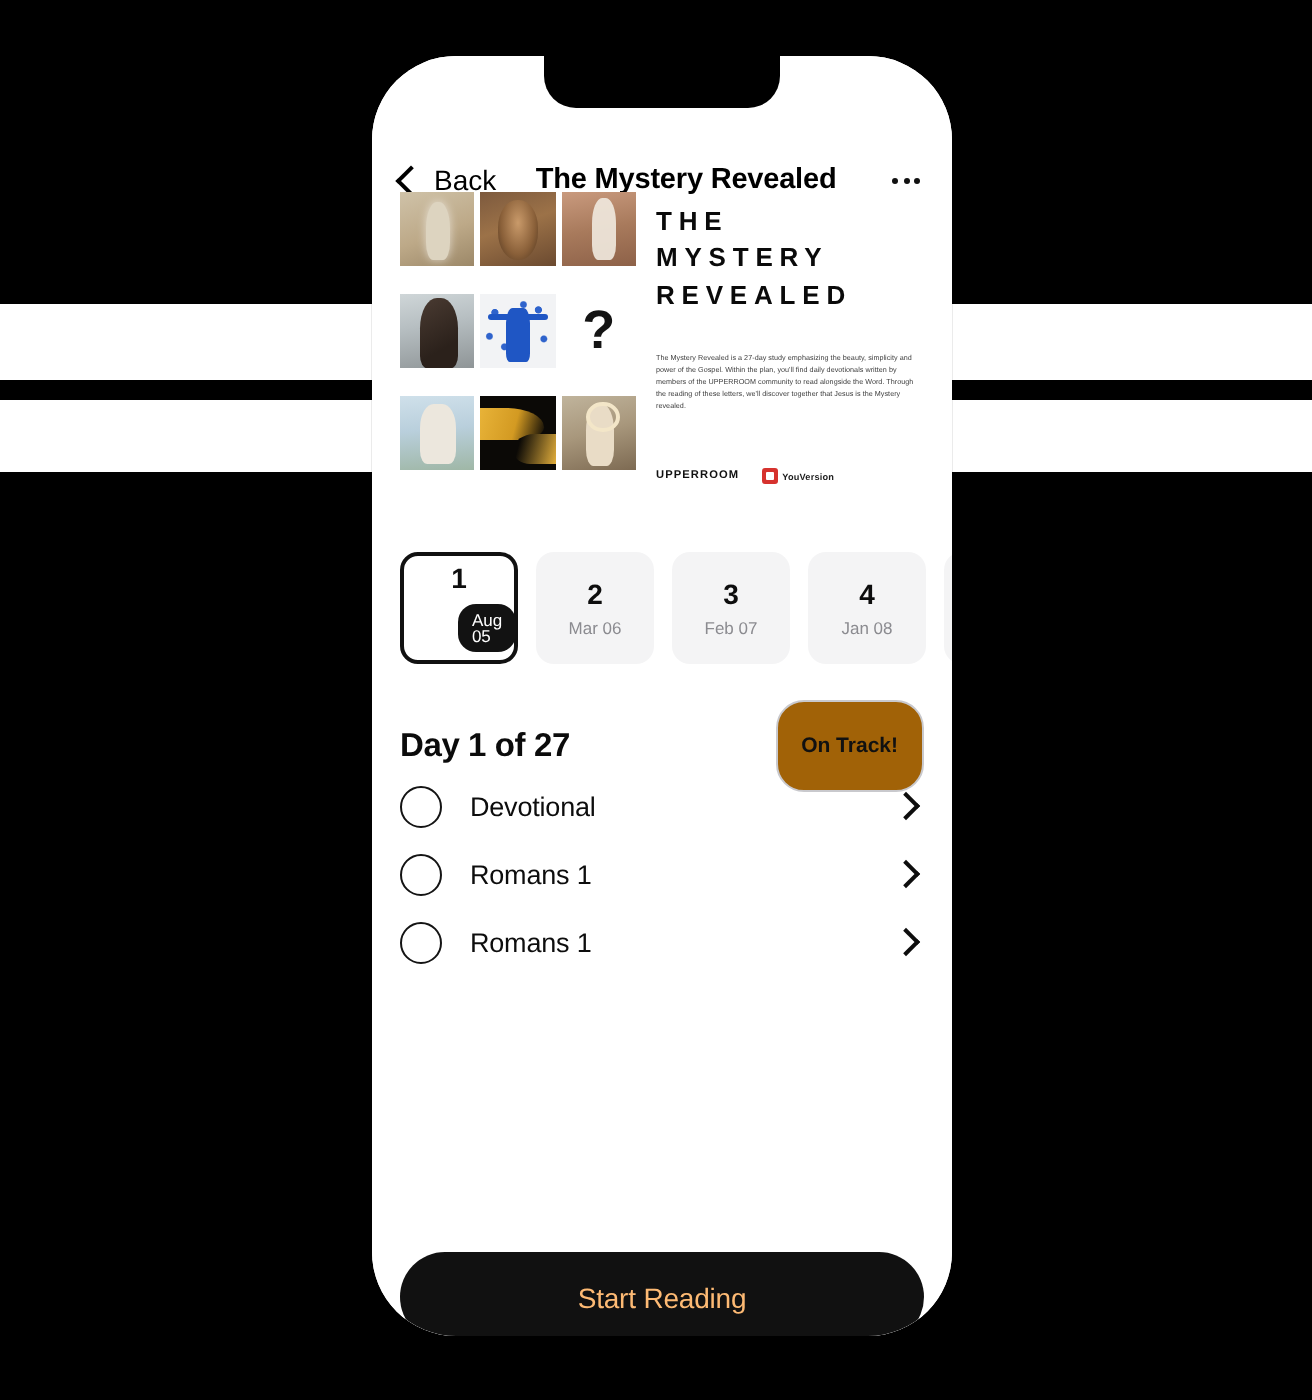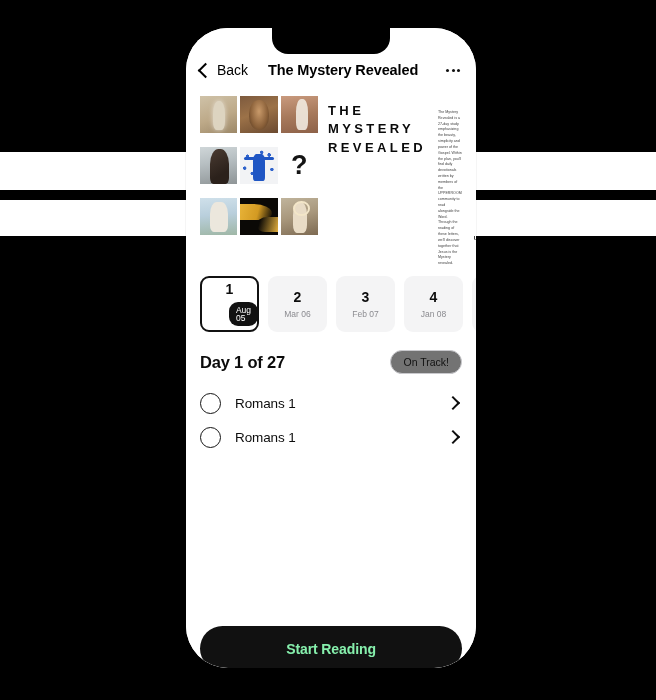--- a/index.html
+++ b/index.html
@@ -57,21 +57,21 @@
     top: 0;
     right: 0;
     bottom: 0;
     background: #ffffff;
     overflow: hidden;
   }
 
   
   .navbar {
     position: absolute;
-    top: 22px;
+    top: 42px;
     left: 0;
     right: 0;
     height: 40px;
     display: flex;
     align-items: center;
     padding: 0 14px;
     box-sizing: border-box;
   }
   .nav-back {
     display: flex;
@@ -174,21 +174,21 @@
   .art-8 { background: #0b0906; }
   .art-8 .fig { left:0%; top:16%; width:86%; height:44%; background:linear-gradient(105deg,#e8b338 0%,#d39a22 55%,#0b0906 100%); border-radius:0 60% 40% 0; }
   .art-8 .fig2 { left:46%; top:52%; width:54%; height:40%; background:linear-gradient(285deg,#e2ae3c 0%,#0b0906 85%); border-radius:50% 0 0 40%; }
   .art-9 { background: linear-gradient(165deg,#c0b49c 0%,#a8977c 48%,#7d6a52 100%); }
   .art-9 .fig { left:32%; top:10%; width:38%; height:84%; background:#e9dcc6; border-radius:42% 42% 26% 26%; }
   .art-9 .halo { left:34%; top:8%; width:34%; height:30%; border:2px solid #f3e6c8; border-radius:50%; background:transparent; }
 
   .hero-right {
     flex: 1;
     display: flex;
-    flex-direction: row;
+    flex-direction: column;
     padding-top: 6px;
     min-width: 0;
     gap: 12px;
   }
   .hero-title {
     font-size: 13px;
     font-weight: 800;
     letter-spacing: 3.4px;
     line-height: 1.42;
     color: #0a0a0a;
@@ -304,25 +304,25 @@
   .day-heading {
     font-size: 16.5px;
     font-weight: 700;
     color: #0b0b0b;
     letter-spacing: -0.2px;
     text-align: center;
   }
   .on-track {
     border: 1px solid #c9c9cd;
     border-radius: 14px;
-    padding: 5px 12px;
+    padding: 16px 12px;
     font-size: 10.5px;
-    font-weight: 400;
+    font-weight: 700;
     color: #111;
-    background: #737373;
+    background: #a16207;
     cursor: pointer;
   }
 
   
   .reading-list {
     position: absolute;
     top: 358px;
     left: 14px;
     right: 14px;
   }
@@ -358,23 +358,23 @@
 
   
   .start-btn {
     position: absolute;
     left: 14px;
     right: 14px;
     top: 598px;
     height: 45px;
     background: #111111;
     border-radius: 24px;
-    color: #86efac;
+    color: #fdba74;
     font-size: 14px;
-    font-weight: 700;
+    font-weight: 400;
     display: flex;
     align-items: center;
     justify-content: center;
     cursor: pointer;
     letter-spacing: -0.1px;
     border: none;
     font-family: "Liberation Sans", sans-serif;
   }
 </style>
 </head>
@@ -477,26 +477,31 @@
     </div>
 
     <div class="day-header">
       <span class="day-heading">Day 1 of 27</span>
       <span class="on-track">On Track!</span>
     </div>
 
     <div class="reading-list">
       <div class="reading-row">
         <span class="check-circle"></span>
-        <span class="reading-label">Romans 1</span>
+        <span class="reading-label">Devotional</span>
         <span class="chev-right"></span>
       </div>
       <div class="reading-row">
         <span class="check-circle"></span>
         <span class="reading-label">Romans 1</span>
         <span class="chev-right"></span>
       </div>
+      <div class="reading-row">
+        <span class="check-circle"></span>
+        <span class="reading-label">Romans 1</span>
+        <span class="chev-right"></span>
+      </div>
     </div>
 
     <button class="start-btn">Start Reading</button>
 
   </div>
 </div>
 
 </body></html>

